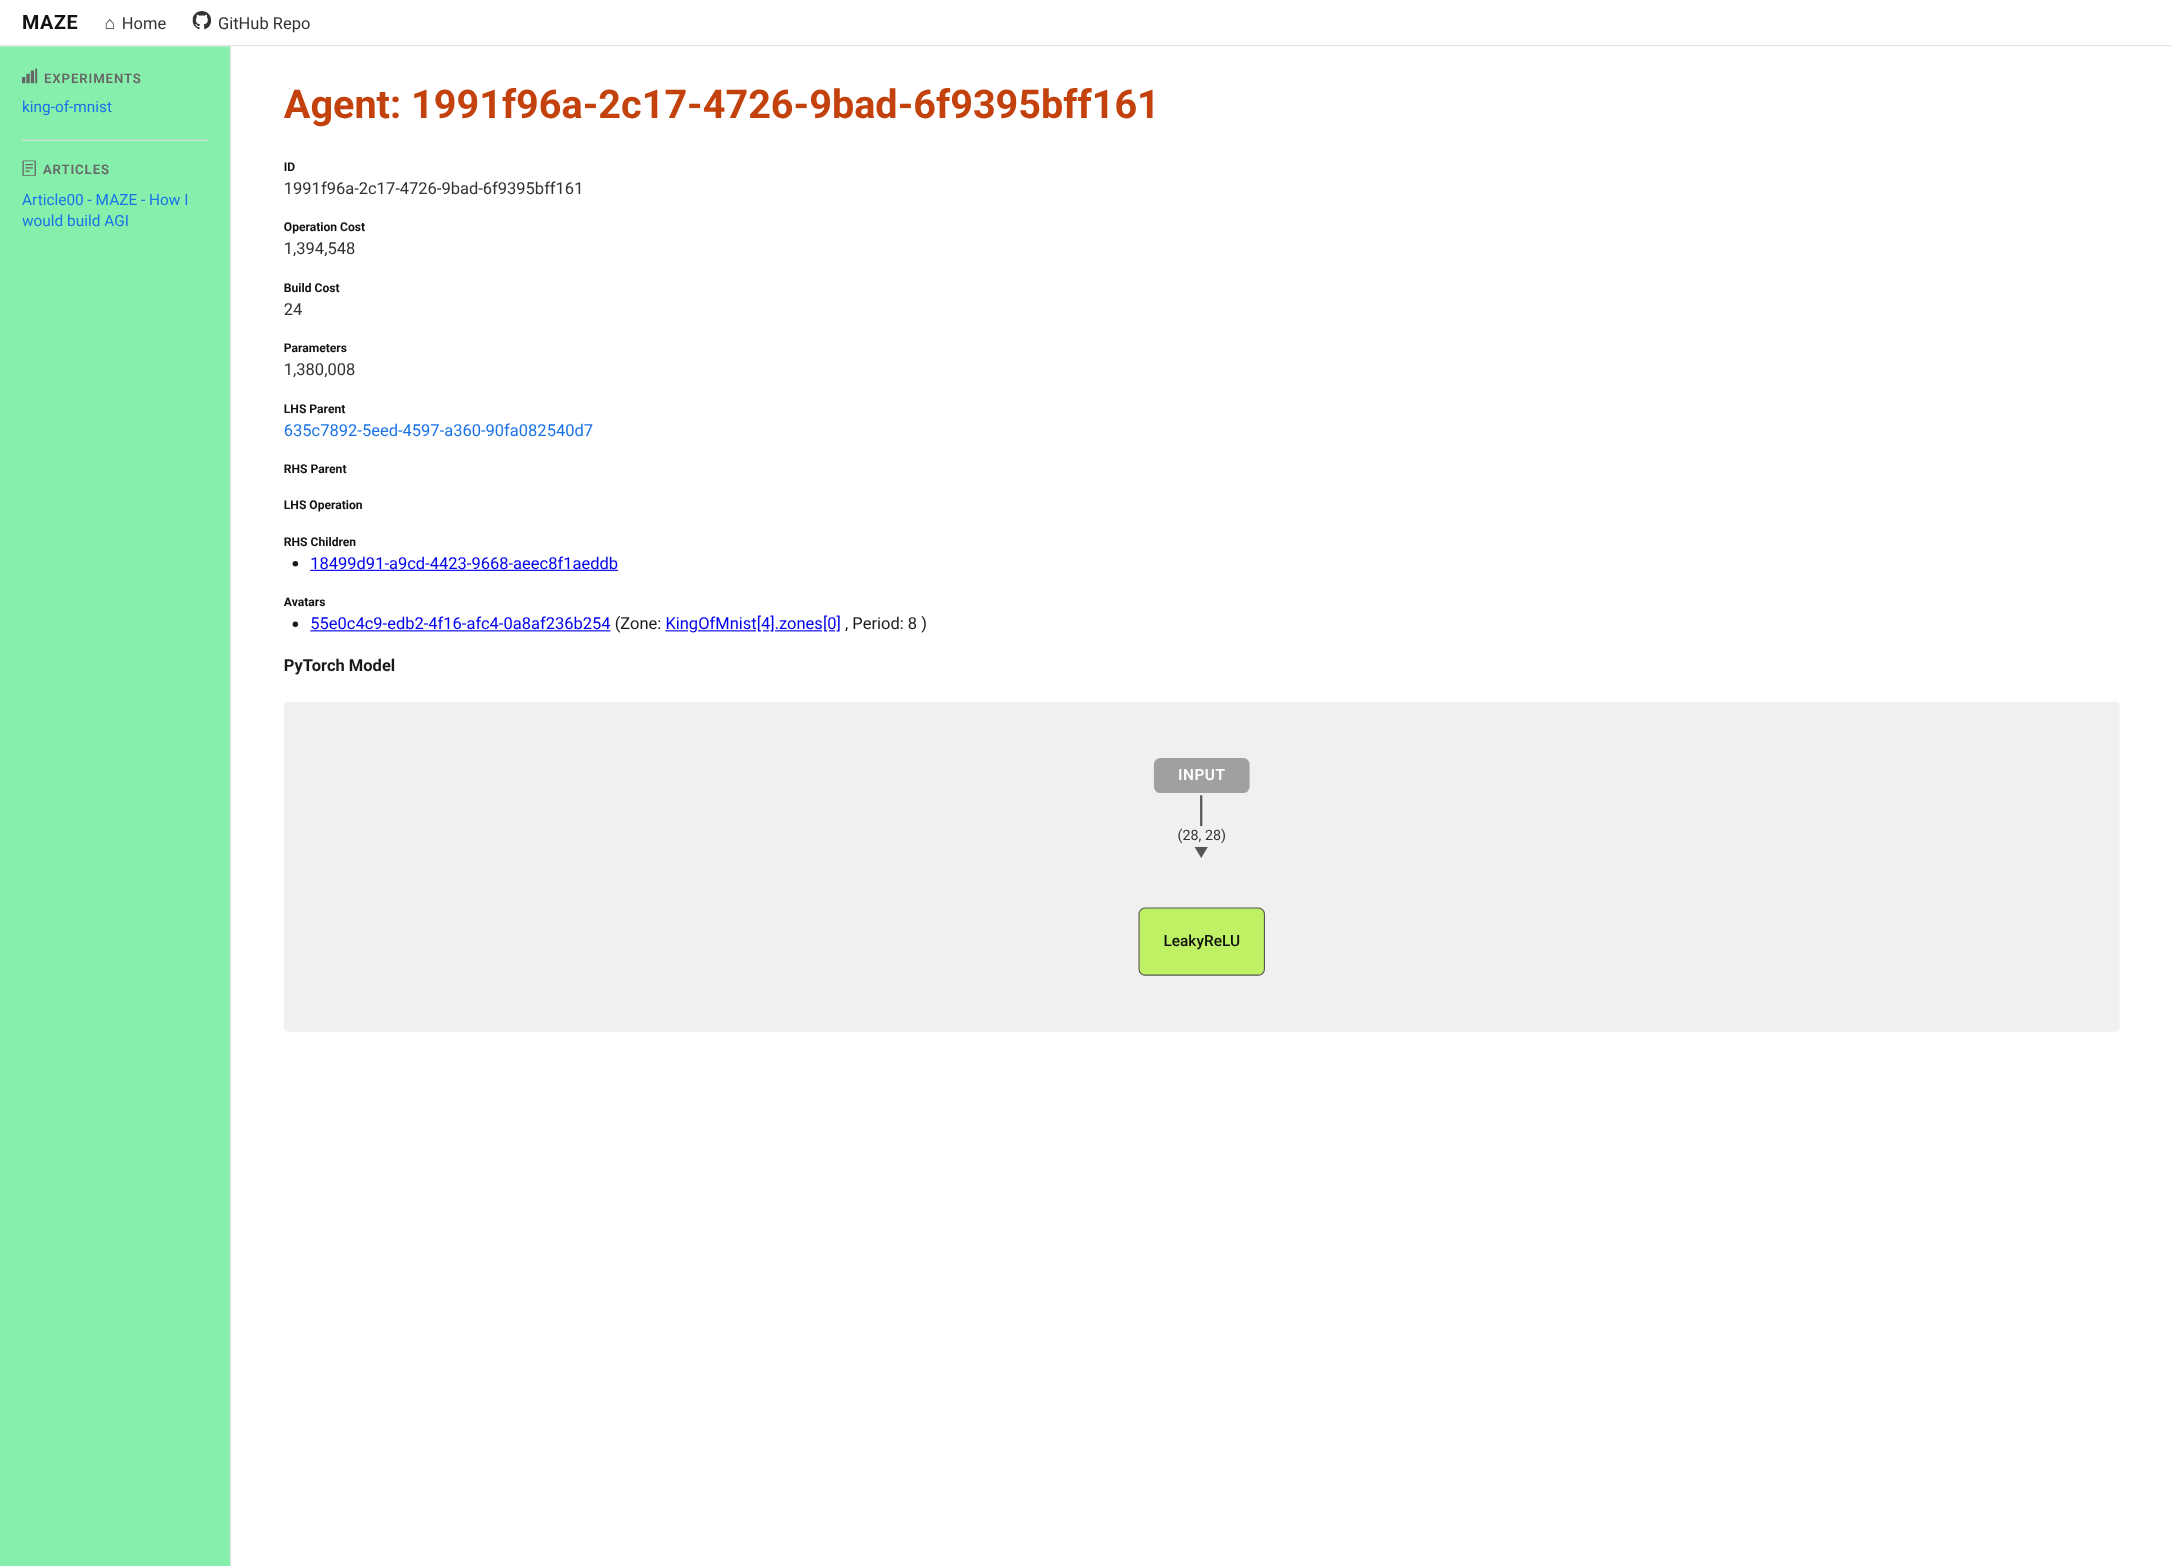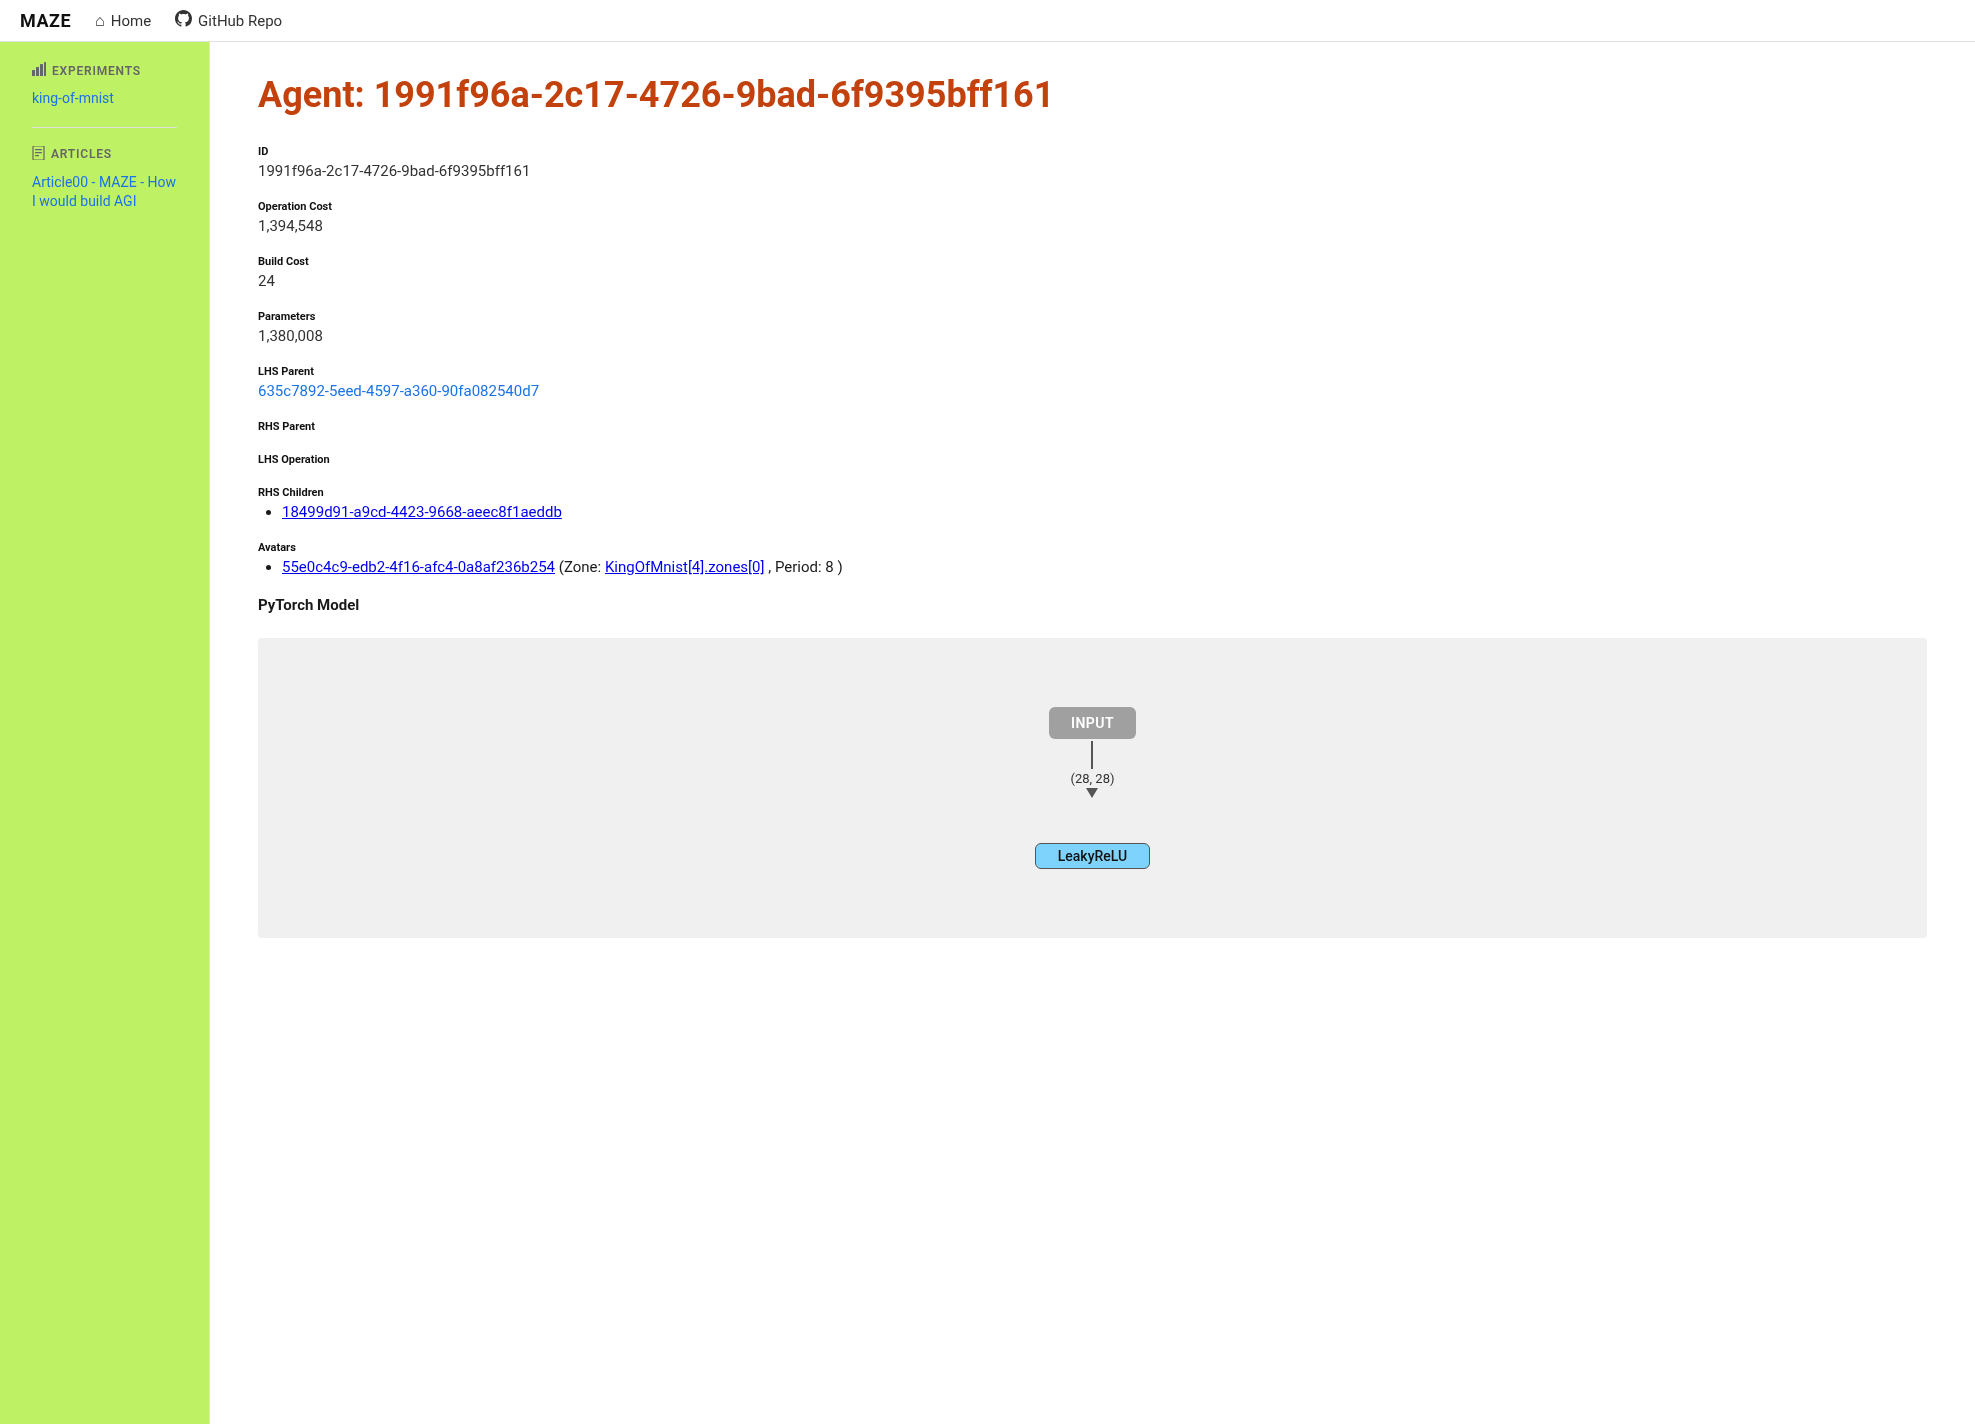--- a/index.html
+++ b/index.html
@@ -45,24 +45,24 @@
     .main-layout {
       display: flex;
       flex: 1;
       overflow: hidden;
     }
 
     
     .sidebar {
       width: 210px;
       border-right: 1px solid #e0e0e0;
-      padding: 20px 32px;
+      padding: 20px 20px;
       flex-shrink: 0;
       overflow-y: auto;
-      background: #bef264;
+      background: #86efac;
     }
     .sidebar-section-title {
       font-size: 12px;
       font-weight: 600;
       color: #666;
       letter-spacing: 0.8px;
       text-transform: uppercase;
       display: flex;
       align-items: center;
       gap: 6px;
@@ -172,26 +172,26 @@
       margin: 2px 0;
     }
     .diagram-arrow-head {
       width: 0;
       height: 0;
       border-left: 6px solid transparent;
       border-right: 6px solid transparent;
       border-top: 10px solid #555;
     }
     .diagram-node-layer {
-      background: #7dd3fc;
+      background: #bef264;
       border: 1.5px solid #555;
       border-radius: 6px;
       font-size: 14px;
       font-weight: 500;
-      padding: 4px 22px;
+      padding: 22px 22px;
       color: #111;
       margin-top: 43px;
     }
   </style>
 </head>
 <body>
 
 <nav class="top-nav">
   <span class="nav-brand">MAZE</span>
   <a class="nav-link" href="#">

